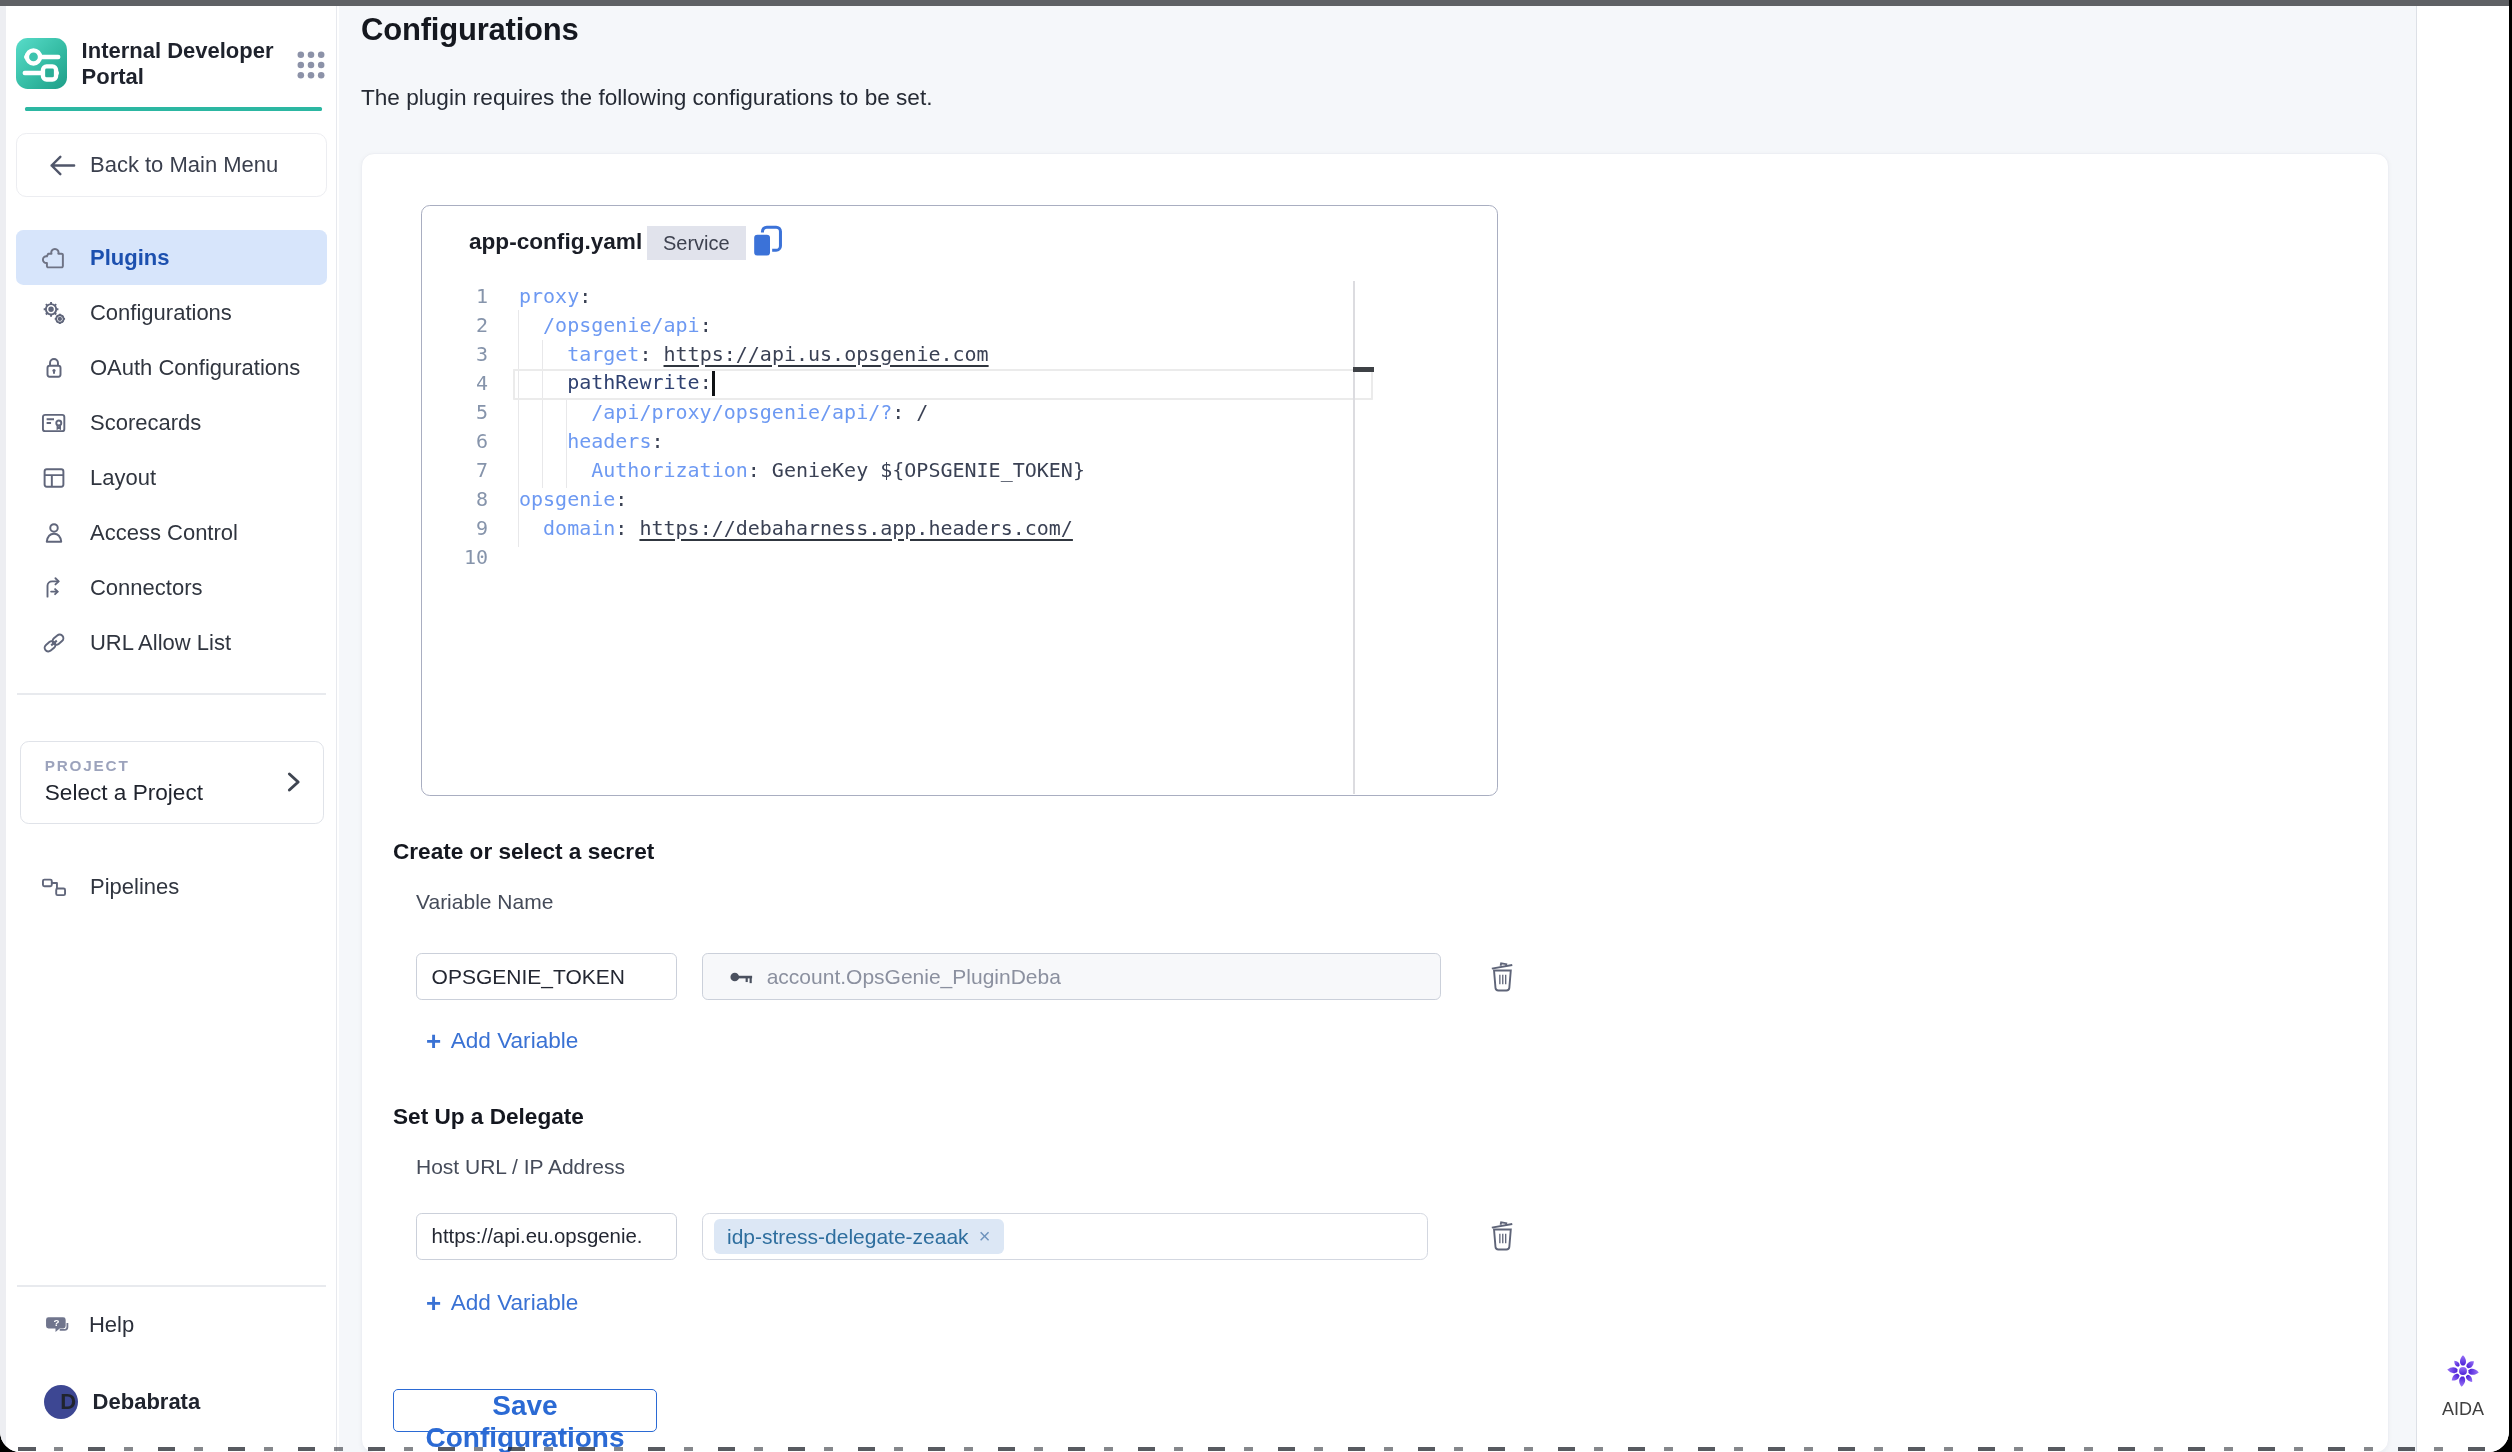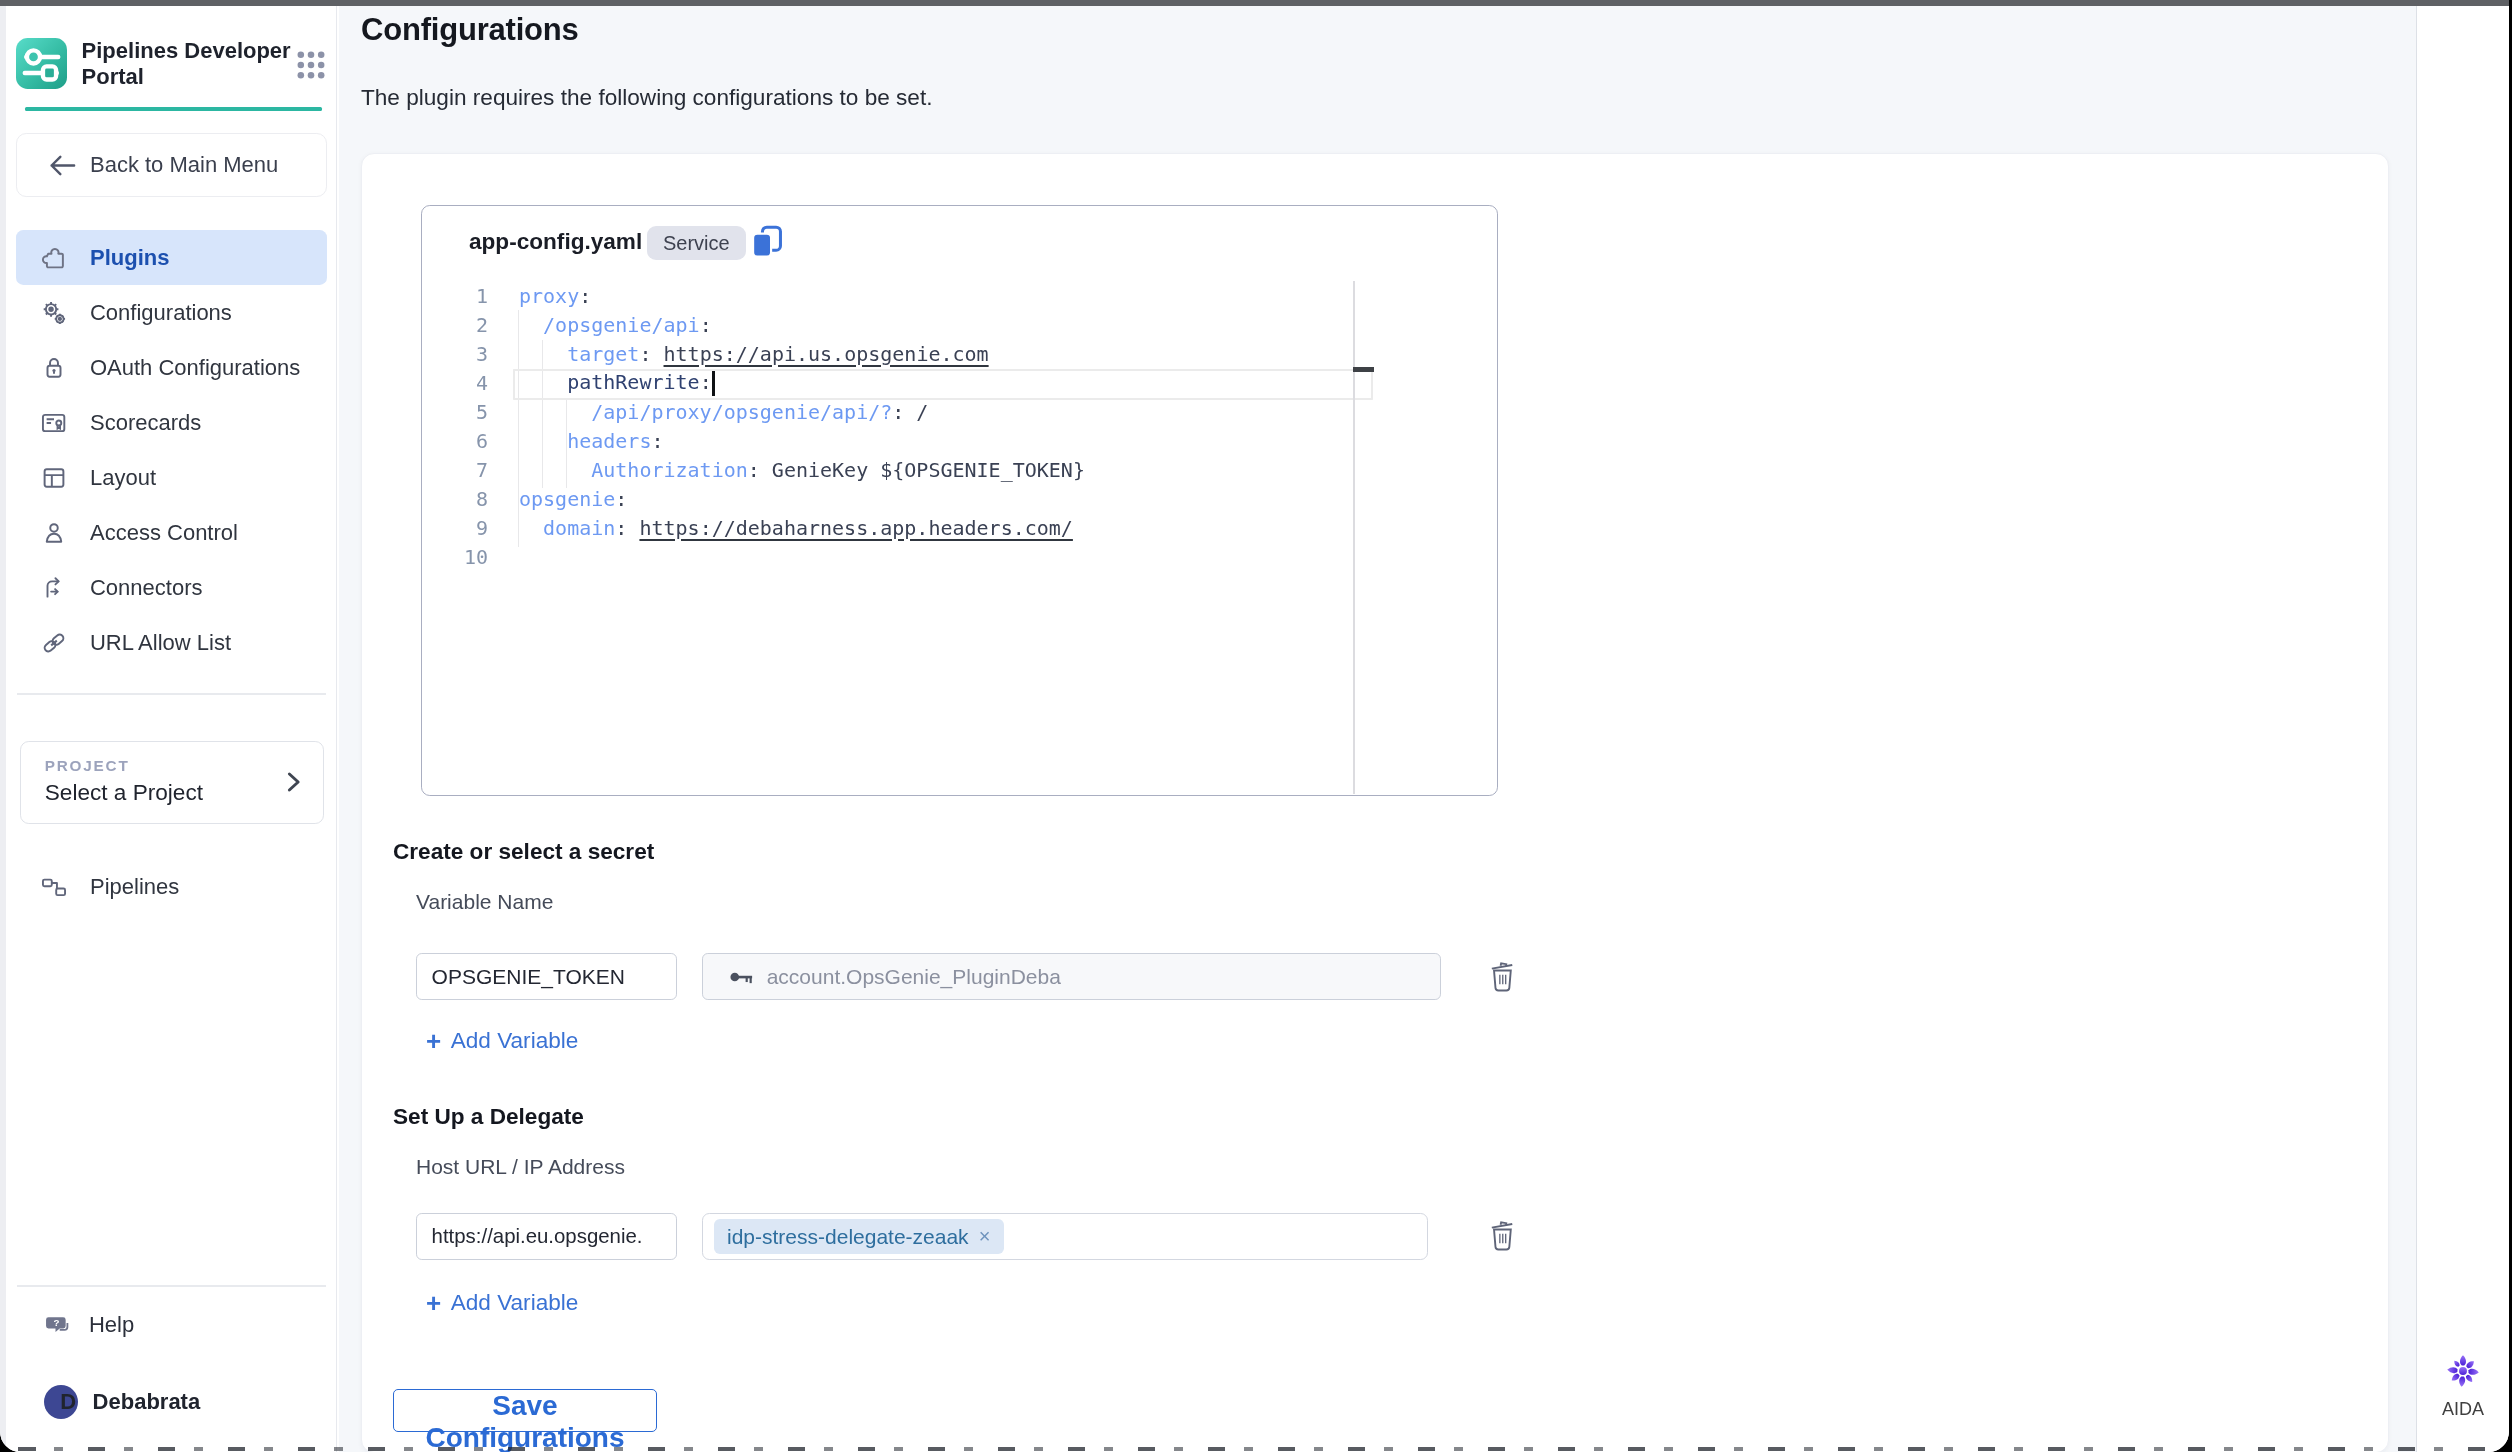--- a/index.html
+++ b/index.html
@@ -37,21 +37,21 @@
 
   
   .main-bg { position:absolute; left:339px; top:5.8px; width:2077px; bottom:0; background:#F5F7FA; z-index:1; }
   .page-title { position:absolute; left:361px; top:11.7px; font-size:31px; font-weight:bold; color:#15181F; letter-spacing:-0.2px; z-index:2; }
   .page-sub { position:absolute; left:361px; top:85px; font-size:22.6px; color:#262B35; z-index:2; }
   .card { position:absolute; left:361px; top:153px; width:2028px; height:1300px; background:#fff; border:0.7px solid #EDEFF4; border-radius:13px; box-shadow:0 1.5px 5.8px rgba(26,30,40,.04); z-index:2; }
 
   
   .editor { position:absolute; left:421px; top:205px; width:1077px; height:591px; background:#fff; border:1.5px solid #A9AEC1; border-radius:8.8px; z-index:3; overflow:hidden; }
   .ed-name { position:absolute; left:47px; top:23.4px; font-size:22.6px; font-weight:bold; color:#1A1D26; }
-  .ed-badge { position:absolute; left:225px; top:20px; height:34px; line-height:34px; padding:0 16px; background:#E1E3EC; border-radius:9px; font-size:20px; color:#3E4250; }
+  .ed-badge { position:absolute; left:225px; top:20px; height:34px; line-height:34px; padding:0 16px; background:#E1E3EC; border-radius:0; font-size:20px; color:#3E4250; }
   .copy-btn { position:absolute; left:328px; top:19px; width:35px; height:36px; cursor:pointer; }
   .ruler-line { position:absolute; left:931px; top:75px; bottom:1.5px; width:1.5px; background:#DCDCE0; }
   .ruler-dash { position:absolute; left:931px; top:161px; width:21px; height:5.1px; background:#3E4146; }
   .cur-line { position:absolute; left:91px; top:163px; width:860px; height:31px; border:2.2px solid #EBEBEB; border-radius:0.7px; }
   .guide { position:absolute; width:0.7px; background:#E8E8EA; }
   .code-lines { position:absolute; left:0; top:75px; width:949px; }
   .cl { height:29px; display:flex; align-items:center; position:relative; z-index:2; }
   .ln { width:66px; flex:none; text-align:right; font-family:"DejaVu Sans Mono", monospace; font-size:20px; color:#8694AB; }
   .ct { margin-left:31px; white-space:pre; font-family:"DejaVu Sans Mono", monospace; font-size:20px; }
   .k { color:#6D99F2; }
@@ -96,21 +96,21 @@
     <div class="brand-row">
       <div class="logo">
         <svg width="51" height="51" viewBox="0 0 70 70">
           <line x1="14" y1="26" x2="58" y2="26" stroke="#fff" stroke-width="6" stroke-linecap="round"></line>
           <circle cx="24" cy="26" r="9" fill="#3DC4AE" stroke="#fff" stroke-width="6"></circle>
           <line x1="12" y1="48" x2="56" y2="48" stroke="#fff" stroke-width="6" stroke-linecap="round"></line>
           <rect x="37" y="39" width="18" height="18" rx="5" fill="#2AAE97" stroke="#fff" stroke-width="6"></rect>
         </svg>
       </div>
       <div class="brand-title">
-        <div>Pipelines Developer</div>
+        <div>Internal Developer</div>
         <div>Portal</div>
       </div>
       <div class="grid-icon">
         <svg width="32" height="32" viewBox="0 0 44 44" fill="#8C92A8">
           <circle cx="8" cy="8" r="4.5"></circle>
             <circle cx="22" cy="8" r="4.5"></circle>
             <circle cx="36" cy="8" r="4.5"></circle>
           <circle cx="8" cy="22" r="4.5"></circle>
             <circle cx="22" cy="22" r="4.5"></circle>
             <circle cx="36" cy="22" r="4.5"></circle>

